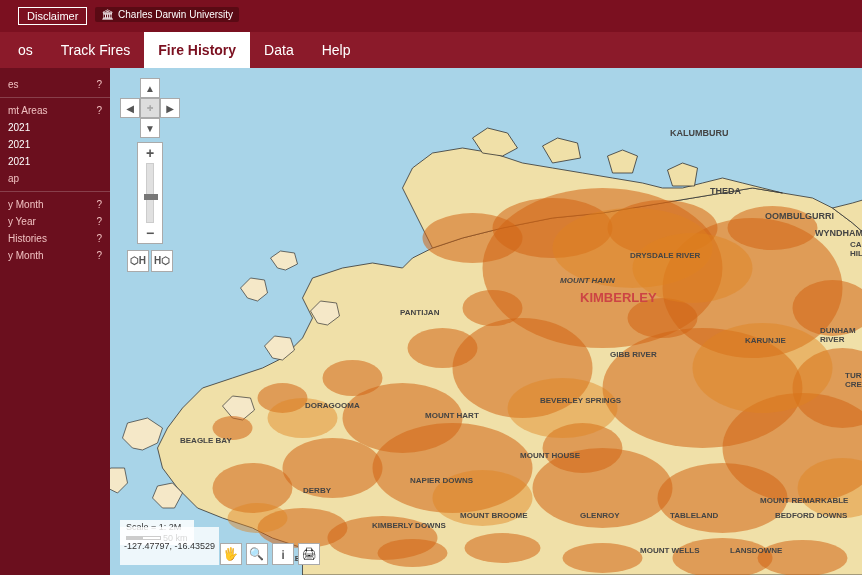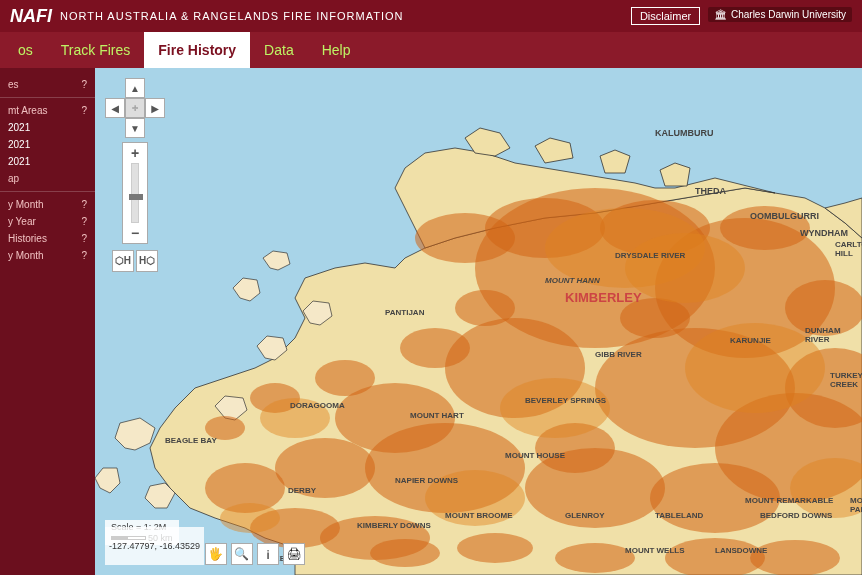--- a/index.html
+++ b/index.html
@@ -58,21 +58,21 @@
 
     
     #navbar {
       background: #8b1a2a;
       display: flex;
       align-items: stretch;
       height: 36px;
       padding-left: 4px;
     }
     .nav-item {
-      color: #bef264;
+      color: #ffffff;
       font-size: 14px;
       padding: 0 14px;
       display: flex;
       align-items: center;
       cursor: pointer;
       white-space: nowrap;
     }
     .nav-item.active {
       background: #fff;
       color: #7b1020;
@@ -80,21 +80,21 @@
     }
 
     
     #main {
       display: flex;
       height: calc(575px - 68px);
     }
 
     
     #sidebar {
-      width: 95px;
+      width: 110px;
       background: #6b0f1e;
       color: #fff;
       font-size: 11px;
       padding: 8px 0;
       flex-shrink: 0;
       overflow: hidden;
     }
     .sidebar-section {
       padding: 3px 8px;
       display: flex;
@@ -286,24 +286,20 @@
       font-size: 11px;
       color: #c44;
       font-weight: bold;
       pointer-events: none;
     }
   </style>
 </head>
 <body>
 
 <div id="header">
-  <div id="header-left">
-    <span id="nafi-logo">NAFI</span>
-    <span id="header-title">NORTH AUSTRALIA &amp; RANGELANDS FIRE INFORMATION</span>
-  </div>
   <div id="header-right">
     <button id="disclaimer-btn">Disclaimer</button>
     <div id="cdu-logo">
       <span>🏛</span>
       <span>Charles Darwin University</span>
     </div>
   </div>
 </div>
 
 <div id="navbar">

